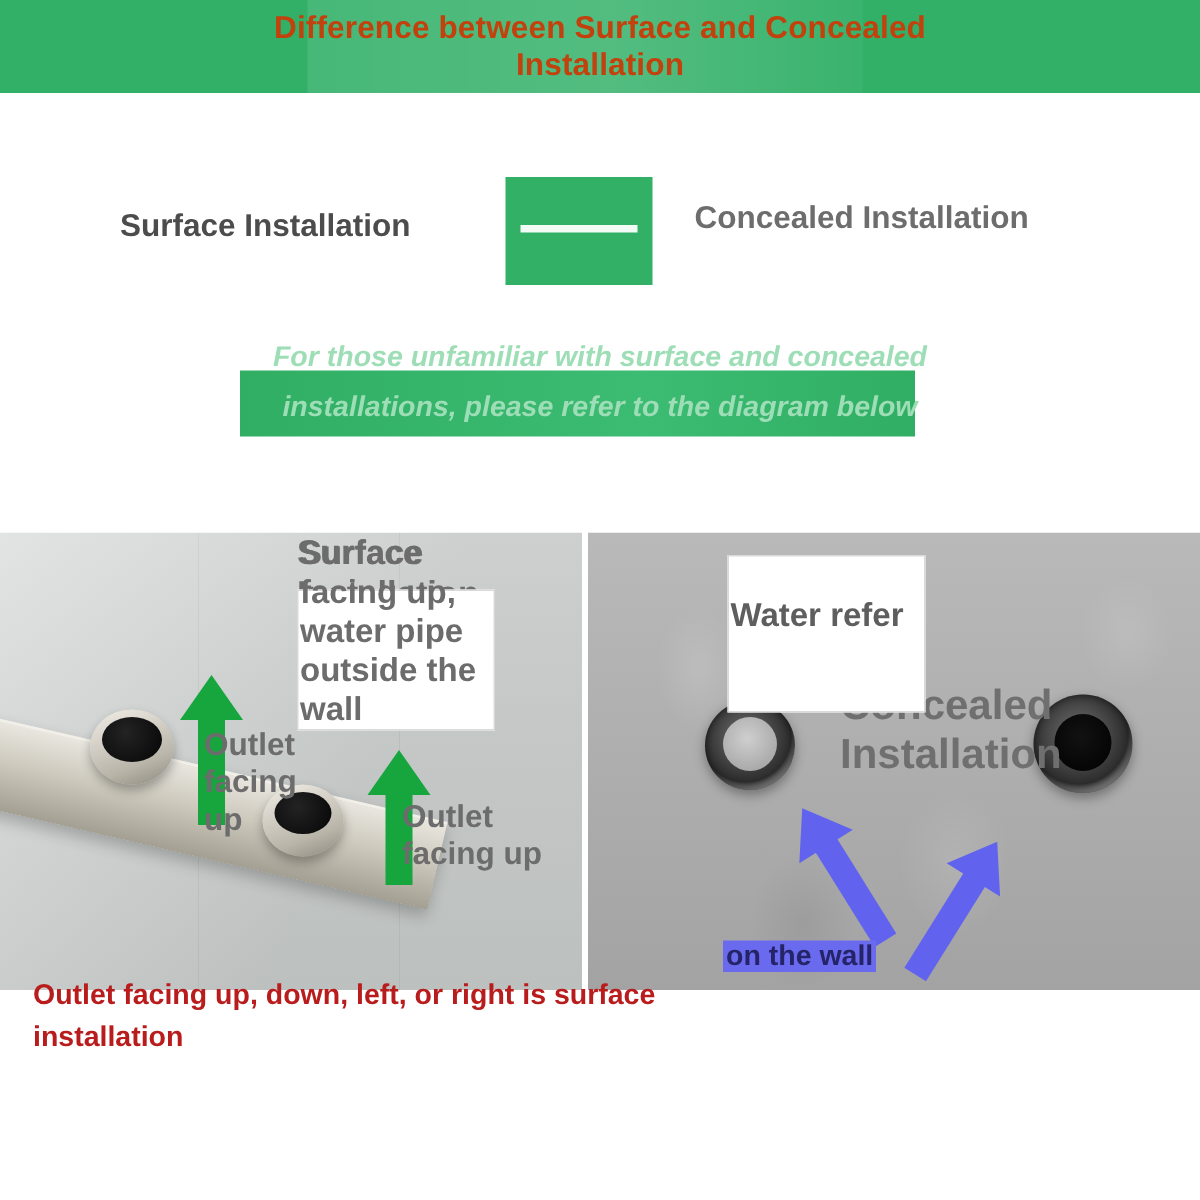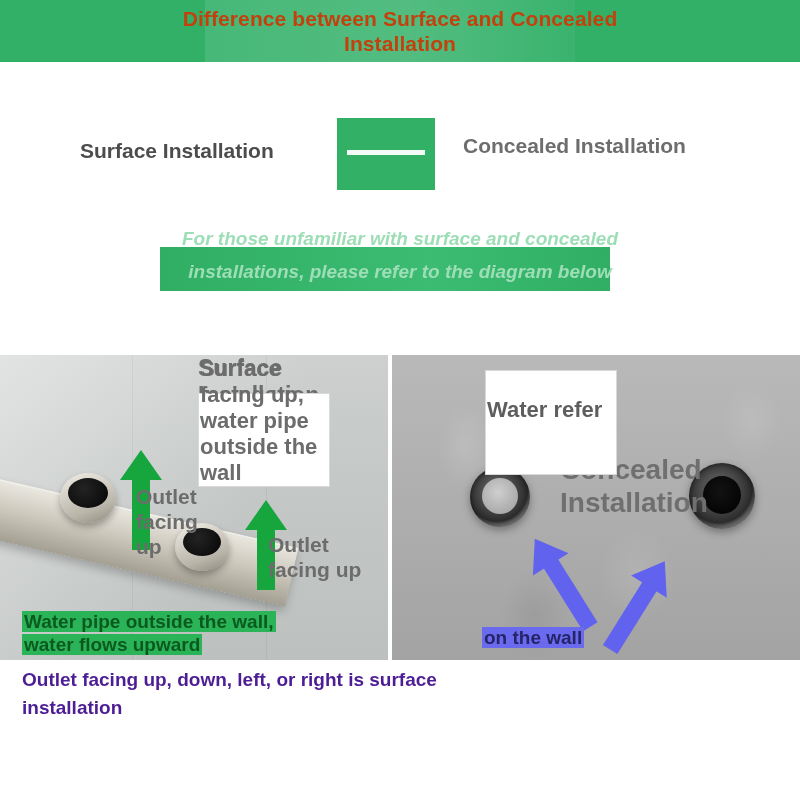--- a/index.html
+++ b/index.html
@@ -267,26 +267,26 @@
   .caption-green { color: #0a5a1f; }
   .caption-green .hl { background: #2bb357; }
   .caption-blue { color: #252468; }
   .caption-blue .hl { background: #6a6aee; }
   .hl { padding: 0 2px; }
 
   
   .red-note {
     position: absolute;
     left: 22px;
-    top: 666px;
+    top: 650px;
     width: 420px;
     font-size: 19px;
     font-weight: bold;
     line-height: 28px;
-    color: #4c1d95;
+    color: #b91c1c;
   }
 </style>
 </head>
 <body>
 
 <div id="page">
 
   <div class="header-band">
     <div class="header-band-sheen"></div>
   </div>
@@ -330,24 +330,20 @@
       </div>
 
       <div class="ovl ovl-grey" style="left:198px; top:0px; width:132px; font-size:23px;">Surface Installation</div>
 
       <div class="white-box" style="left:198px; top:38px; width:130px; height:92px;"></div>
       <div class="ovl ovl-grey" style="left:200px; top:1px; width:132px; font-size:22px;">Surface facing up, water pipe outside the wall</div>
 
       <div class="ovl ovl-grey" style="left:136px; top:130px; width:70px; font-size:21px;">Outlet facing up</div>
       <div class="ovl ovl-grey" style="left:268px; top:178px; width:104px; font-size:21px;">Outlet facing up</div>
 
-      <div class="caption-bar caption-green" style="left:22px; top:255px; width:350px; font-size:19px;">
-        <span class="hl">Water pipe outside the wall,</span><br>
-        <span class="hl">water flows upward</span>
-      </div>
     </div>
 
     <div class="photo-gap"></div>
 
     <div class="photo photo-right">
       <div class="wall-right"></div>
 
       <div class="hole hole-left"></div>
       <div class="hole hole-right"></div>
 

